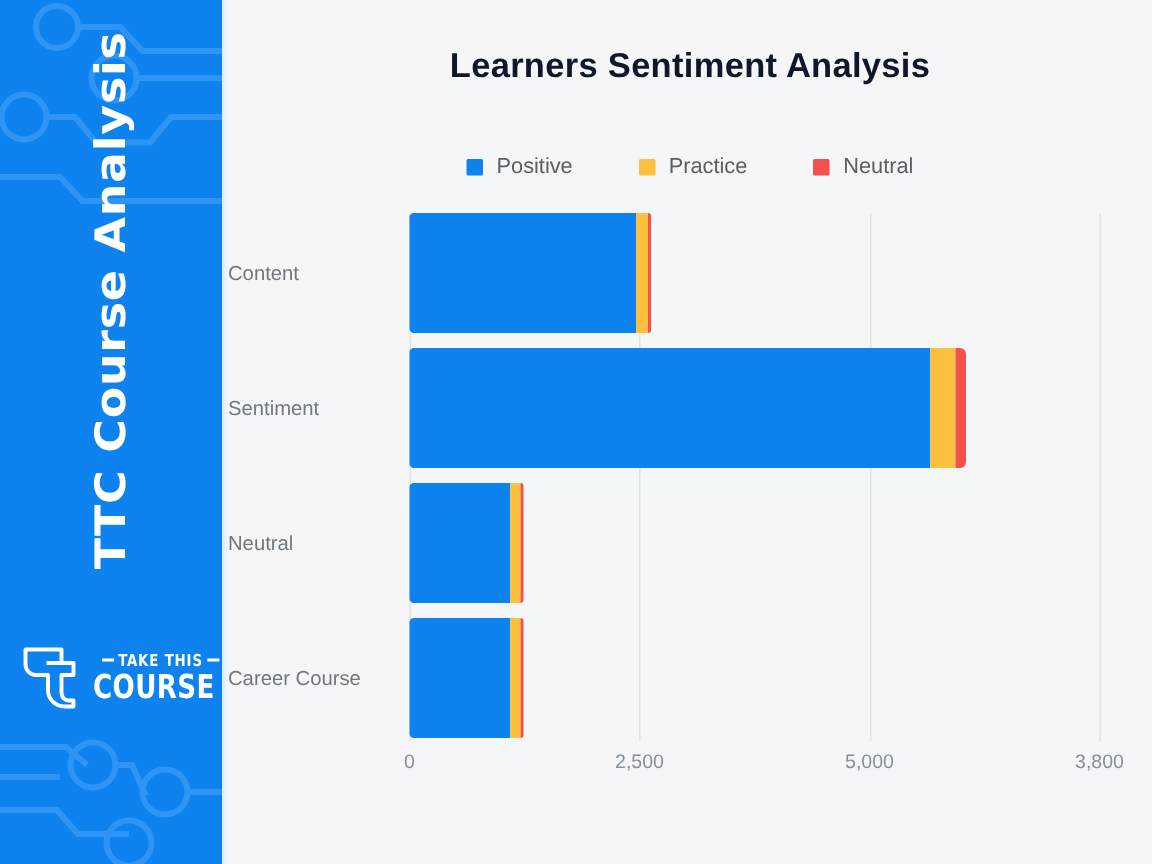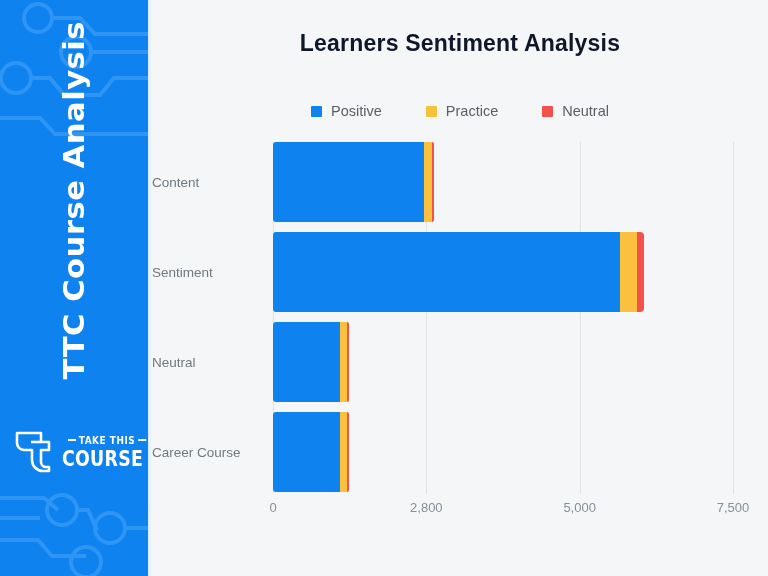--- a/index.html
+++ b/index.html
@@ -156,25 +156,25 @@
         <div class="legend-item">
           <span class="legend-swatch" style="background: rgb(244, 80, 76);"></span>
           <span class="legend-label">Neutral</span>
         </div>
       </div>
 
     <div class="plot" id="plot">
         <div class="gridline" style="left: 121px;"></div>
         <div class="xtick" style="left: 121px;">0</div>
         <div class="gridline" style="left: 274.333px;"></div>
-        <div class="xtick" style="left: 274.333px;">2,800</div>
+        <div class="xtick" style="left: 274.333px;">2,500</div>
         <div class="gridline" style="left: 427.667px;"></div>
         <div class="xtick" style="left: 427.667px;">5,000</div>
         <div class="gridline" style="left: 581px;"></div>
-        <div class="xtick" style="left: 581px;">7,500</div>
+        <div class="xtick" style="left: 581px;">3,800</div>
         <div class="ylabel" style="top: 182px; left: 0px; width: 103px;">Content</div>
         <div class="bar-row" style="top: 142px; left: 0px; width: 616px;">
           <div class="seg first" title="Content · Positive: 2465" style="left: 121px; width: 151.187px; background: rgb(14, 130, 239);"></div>
           <div class="seg" title="Content · Neutral: 130" style="left: 272.187px; width: 7.97333px; background: rgb(251, 193, 62);"></div>
           <div class="seg last" title="Content · Negative: 35" style="left: 280.16px; width: 2.14667px; background: rgb(244, 80, 76);"></div>
         </div>
         <div class="ylabel" style="top: 272px; left: 0px; width: 103px;">Sentiment</div>
         <div class="bar-row" style="top: 232px; left: 0px; width: 616px;">
           <div class="seg first" title="Engagement · Positive: 5660" style="left: 121px; width: 347.147px; background: rgb(14, 130, 239);"></div>
           <div class="seg" title="Engagement · Neutral: 280" style="left: 468.147px; width: 17.1733px; background: rgb(251, 193, 62);"></div>

